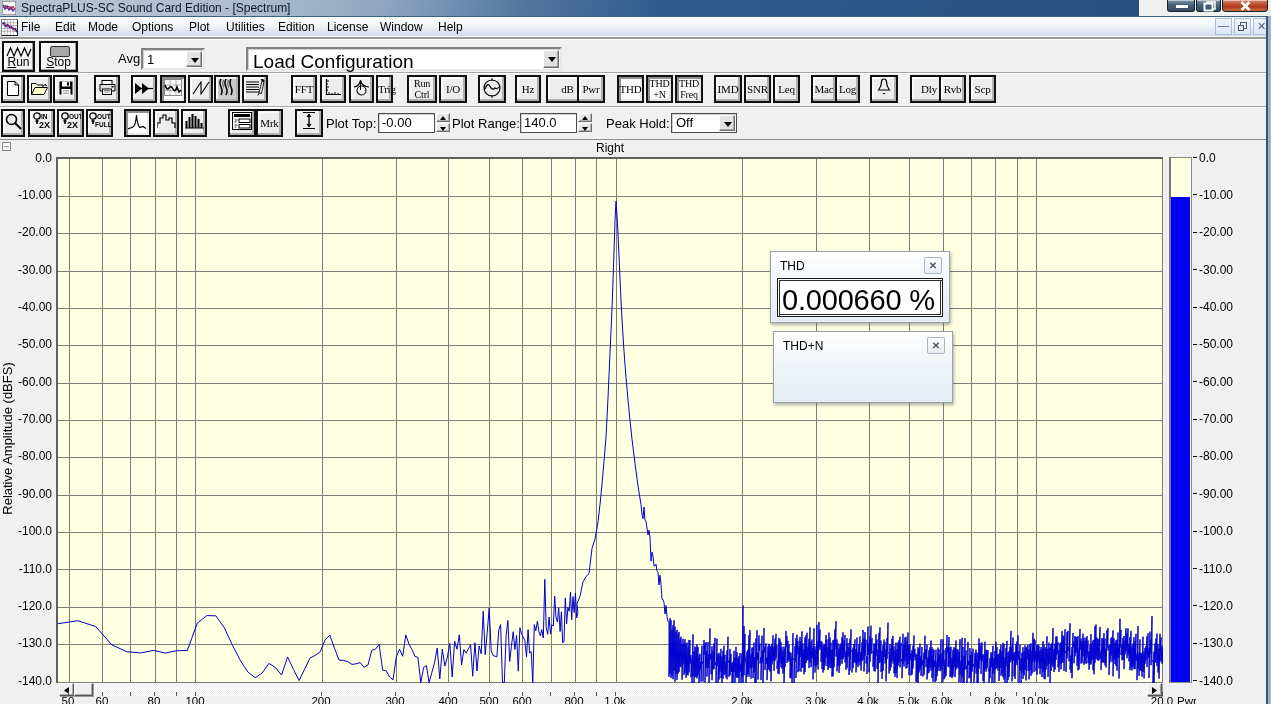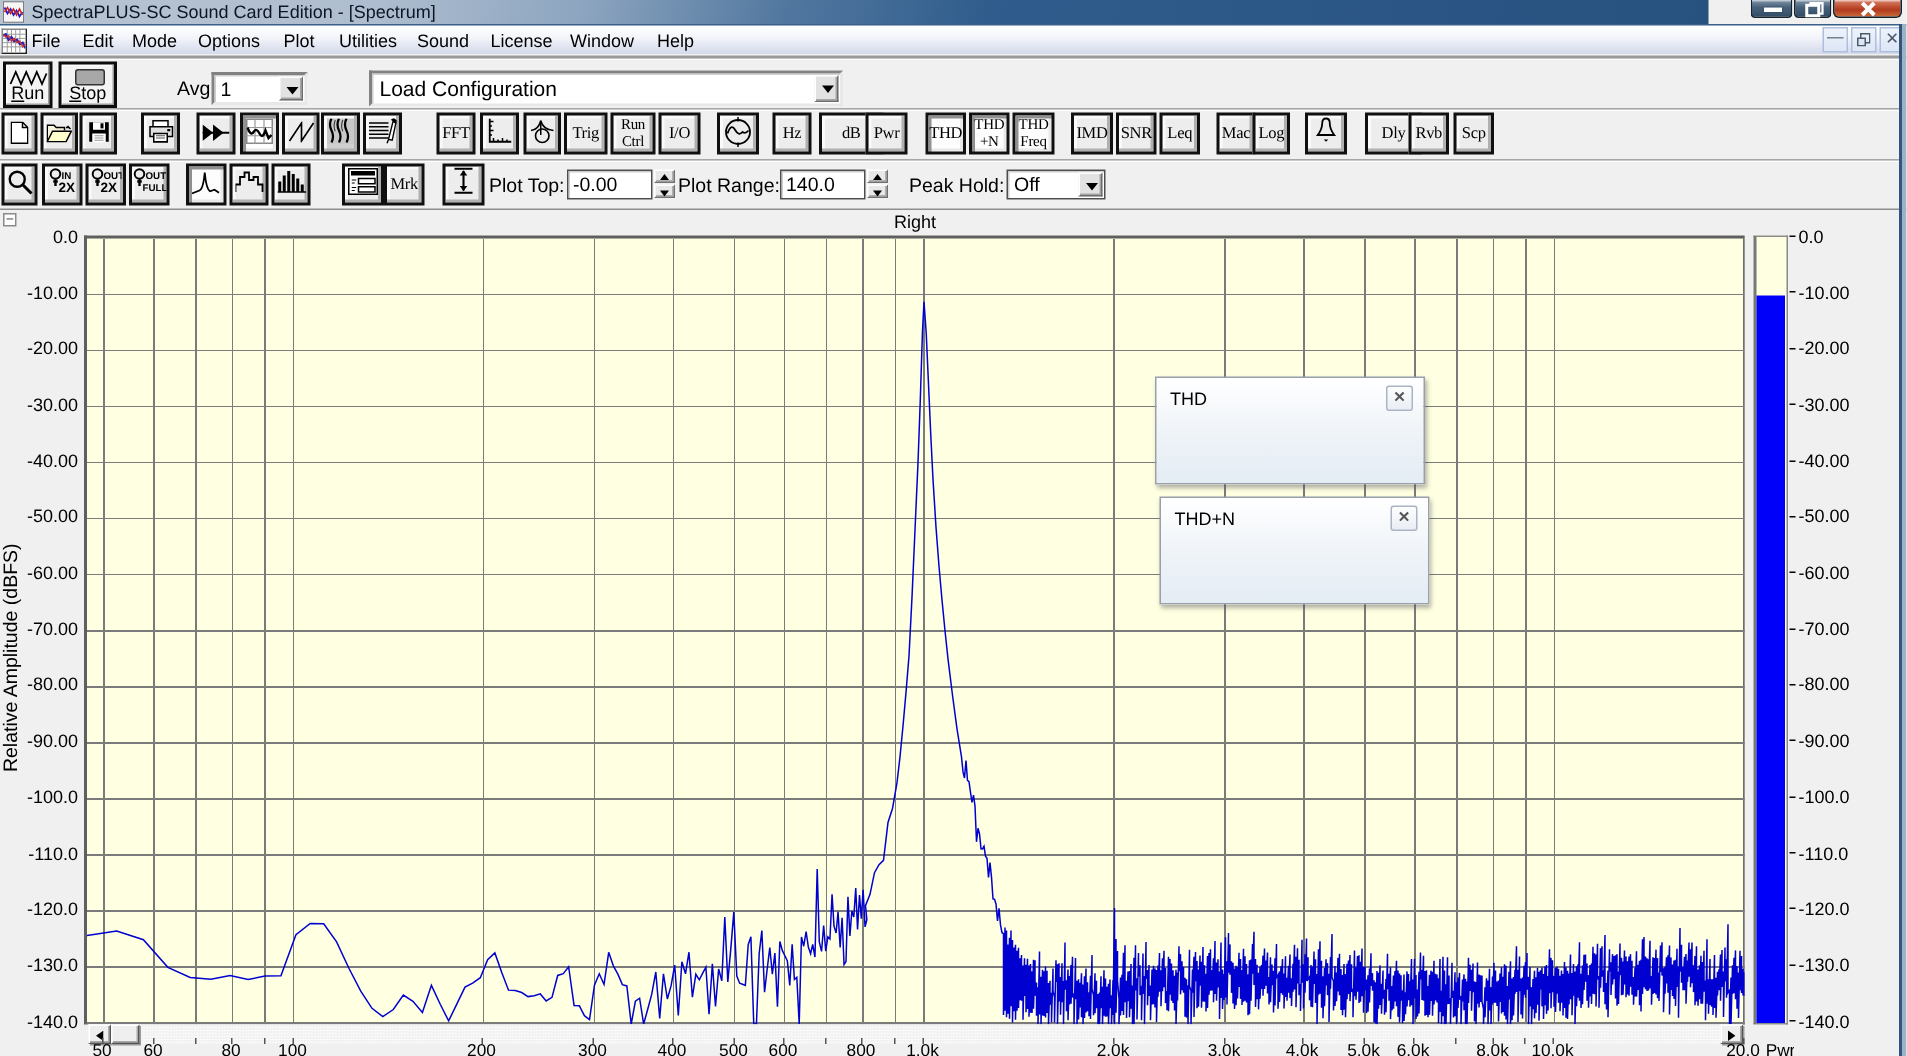--- a/index.html
+++ b/index.html
@@ -103,21 +103,21 @@
       <path d="M0 3h16M0 6h16M0 9h16M0 12h16M3 0v16M6 0v16M9 0v16M12 0v16" stroke="#999" stroke-width=".7"></path>
       <path d="M0 4 2 3 4 7 6 5 8 8 10 7 12 10 14 9 16 13" stroke="#2222bb" fill="none" stroke-width="1.6"></path>
       <path d="M0 3 2 5 4 4 6 8 8 6 10 9 12 8 14 12 16 10" stroke="#cc3333" fill="none" stroke-width="1"></path>
     </svg>
  <div class="mitem" style="left:21px">File</div>
  <div class="mitem" style="left:55px">Edit</div>
  <div class="mitem" style="left:88px">Mode</div>
  <div class="mitem" style="left:132px">Options</div>
  <div class="mitem" style="left:189px">Plot</div>
  <div class="mitem" style="left:226px">Utilities</div>
- <div class="mitem" style="left:278px">Sound</div>
+ <div class="mitem" style="left:278px">Edition</div>
  <div class="mitem" style="left:327px">License</div>
  <div class="mitem" style="left:380px">Window</div>
  <div class="mitem" style="left:438px">Help</div>
  <div class="mdibtn" style="left:1215px;line-height:13px">—</div>
  <div class="mdibtn" style="left:1234px"><svg width="9" height="9" style="margin-top:3px" viewBox="0 0 9 9">
         <rect x="2.5" y="0.5" width="6" height="6" fill="none" stroke="#4a5a6a"></rect>
         <rect x="0.5" y="3.5" width="5" height="5" fill="#dce6f5" stroke="#4a5a6a"></rect>
       </svg></div>
  <div class="mdibtn" style="left:1253px">✕</div>
 </div>
@@ -130,21 +130,21 @@
  </div>
  <div class="bigbtn" style="left:39px;width:39px">
   <div style="position:absolute;left:9px;top:3px;width:20px;height:11px;background:#a8a8a8;border:1px solid #333;border-radius:2px"></div>
   <div class="lbl"><u>S</u>top</div>
  </div>
  <div class="lab" style="left:118px;top:12px;font-size:13px">Avg</div>
  <div class="field" style="left:141px;top:9px;width:64px;height:22px;border:2px solid #828282;border-right-color:#e8e8e8;border-bottom-color:#e8e8e8">
   <span style="position:absolute;left:4px;top:2px">1</span>
   <div class="combo-arrow"></div>
  </div>
- <div class="field" style="left:246px;top:8px;width:316px;height:24px;border:2px solid #828282;border-right-color:#e8e8e8;border-bottom-color:#e8e8e8;font-size:14px">
+ <div class="field" style="left:246px;top:8px;width:316px;height:24px;border:2px solid #828282;border-right-color:#e8e8e8;border-bottom-color:#e8e8e8;font-size:19px">
   <span style="position:absolute;left:5px;top:2px">Load Configuration</span>
   <div class="combo-arrow"></div>
  </div>
 </div>
 
 <div id="row2">
  <div class="tb" style="left:1px;width:24px">
       <svg width="12" height="15" viewBox="0 0 12 15" style="margin-top:4px">
         <path d="M0.5 0.5 H8 L11.5 4 V14.5 H0.5 Z" fill="#fff" stroke="#000"></path>
         <path d="M8 0.5 V4 H11.5" fill="none" stroke="#000"></path>
@@ -215,21 +215,21 @@
         <path d="M1.5 2h2.5M1.5 5h1.5M1.5 8h2.5M1.5 11h1.5M4 15.5v-2.5M7 15.5v-1.5M10 15.5v-2.5M13 15.5v-1.5" stroke="#000"></path>
       </svg>
     </div>
  <div class="tb" style="left:349px;width:25px">
       <svg width="17" height="17" viewBox="0 0 17 17" style="margin-top:2px">
         <path d="M1 8 Q6 7.5 7.5 1.5 Q9 7.5 16 8" fill="none" stroke="#000" stroke-width="1.1"></path>
         <path d="M7.5 1.5 V11" stroke="#000"></path>
         <circle cx="8.5" cy="11.5" r="4.5" fill="none" stroke="#000" stroke-width="1.1"></circle>
       </svg>
     </div>
- <div class="tb txt" style="left:376px;width:29px">Trig</div>
+ <div class="tb txt" style="left:376px;width:17px">Trig</div>
  <div class="tb txt2" style="left:407px;width:30px">Run<br>Ctrl</div>
  <div class="tb txt" style="left:439px;width:28px">I/O</div>
  <div class="tb" style="left:478px;width:28px">
       <svg width="20" height="20" viewBox="0 0 20 20" style="margin-top:1px">
         <circle cx="10" cy="10" r="8" fill="none" stroke="#000" stroke-width="1.2"></circle>
         <path d="M10 0v3M10 17v3" stroke="#000"></path>
         <path d="M3 11 Q5.5 4 8 8.5 T13 10 Q15 11.5 17 9" fill="none" stroke="#000" stroke-width="1.2"></path>
       </svg>
     </div>
  <div class="tb txt" style="left:515px;width:26px">Hz</div>
@@ -497,20 +497,21 @@
       <div class="xlab" style="left:833px">5.0k</div>
       <div class="xlab" style="left:866px">6.0k</div>
       <div class="xlab" style="left:919px">8.0k</div>
       <div class="xlab" style="left:959px">10.0k</div>
       <div class="xlab" style="left:1086px">20.0</div>
  <div class="xlab" style="left:1116px;width:30px">Pwr</div>
  </div>
  <div class="panel" style="left:770px;top:110px">
   <div class="ptitle">THD</div>
       <div class="pclose">✕</div>
+  <div class="pval">0.000660 %</div>
  </div>
  <div class="panel" style="left:773px;top:190px">
   <div class="ptitle">THD+N</div>
       <div class="pclose">✕</div>
  </div>
 </div>
 <div id="redge"></div>
 <div id="redge2"></div>
 
 </body></html>

